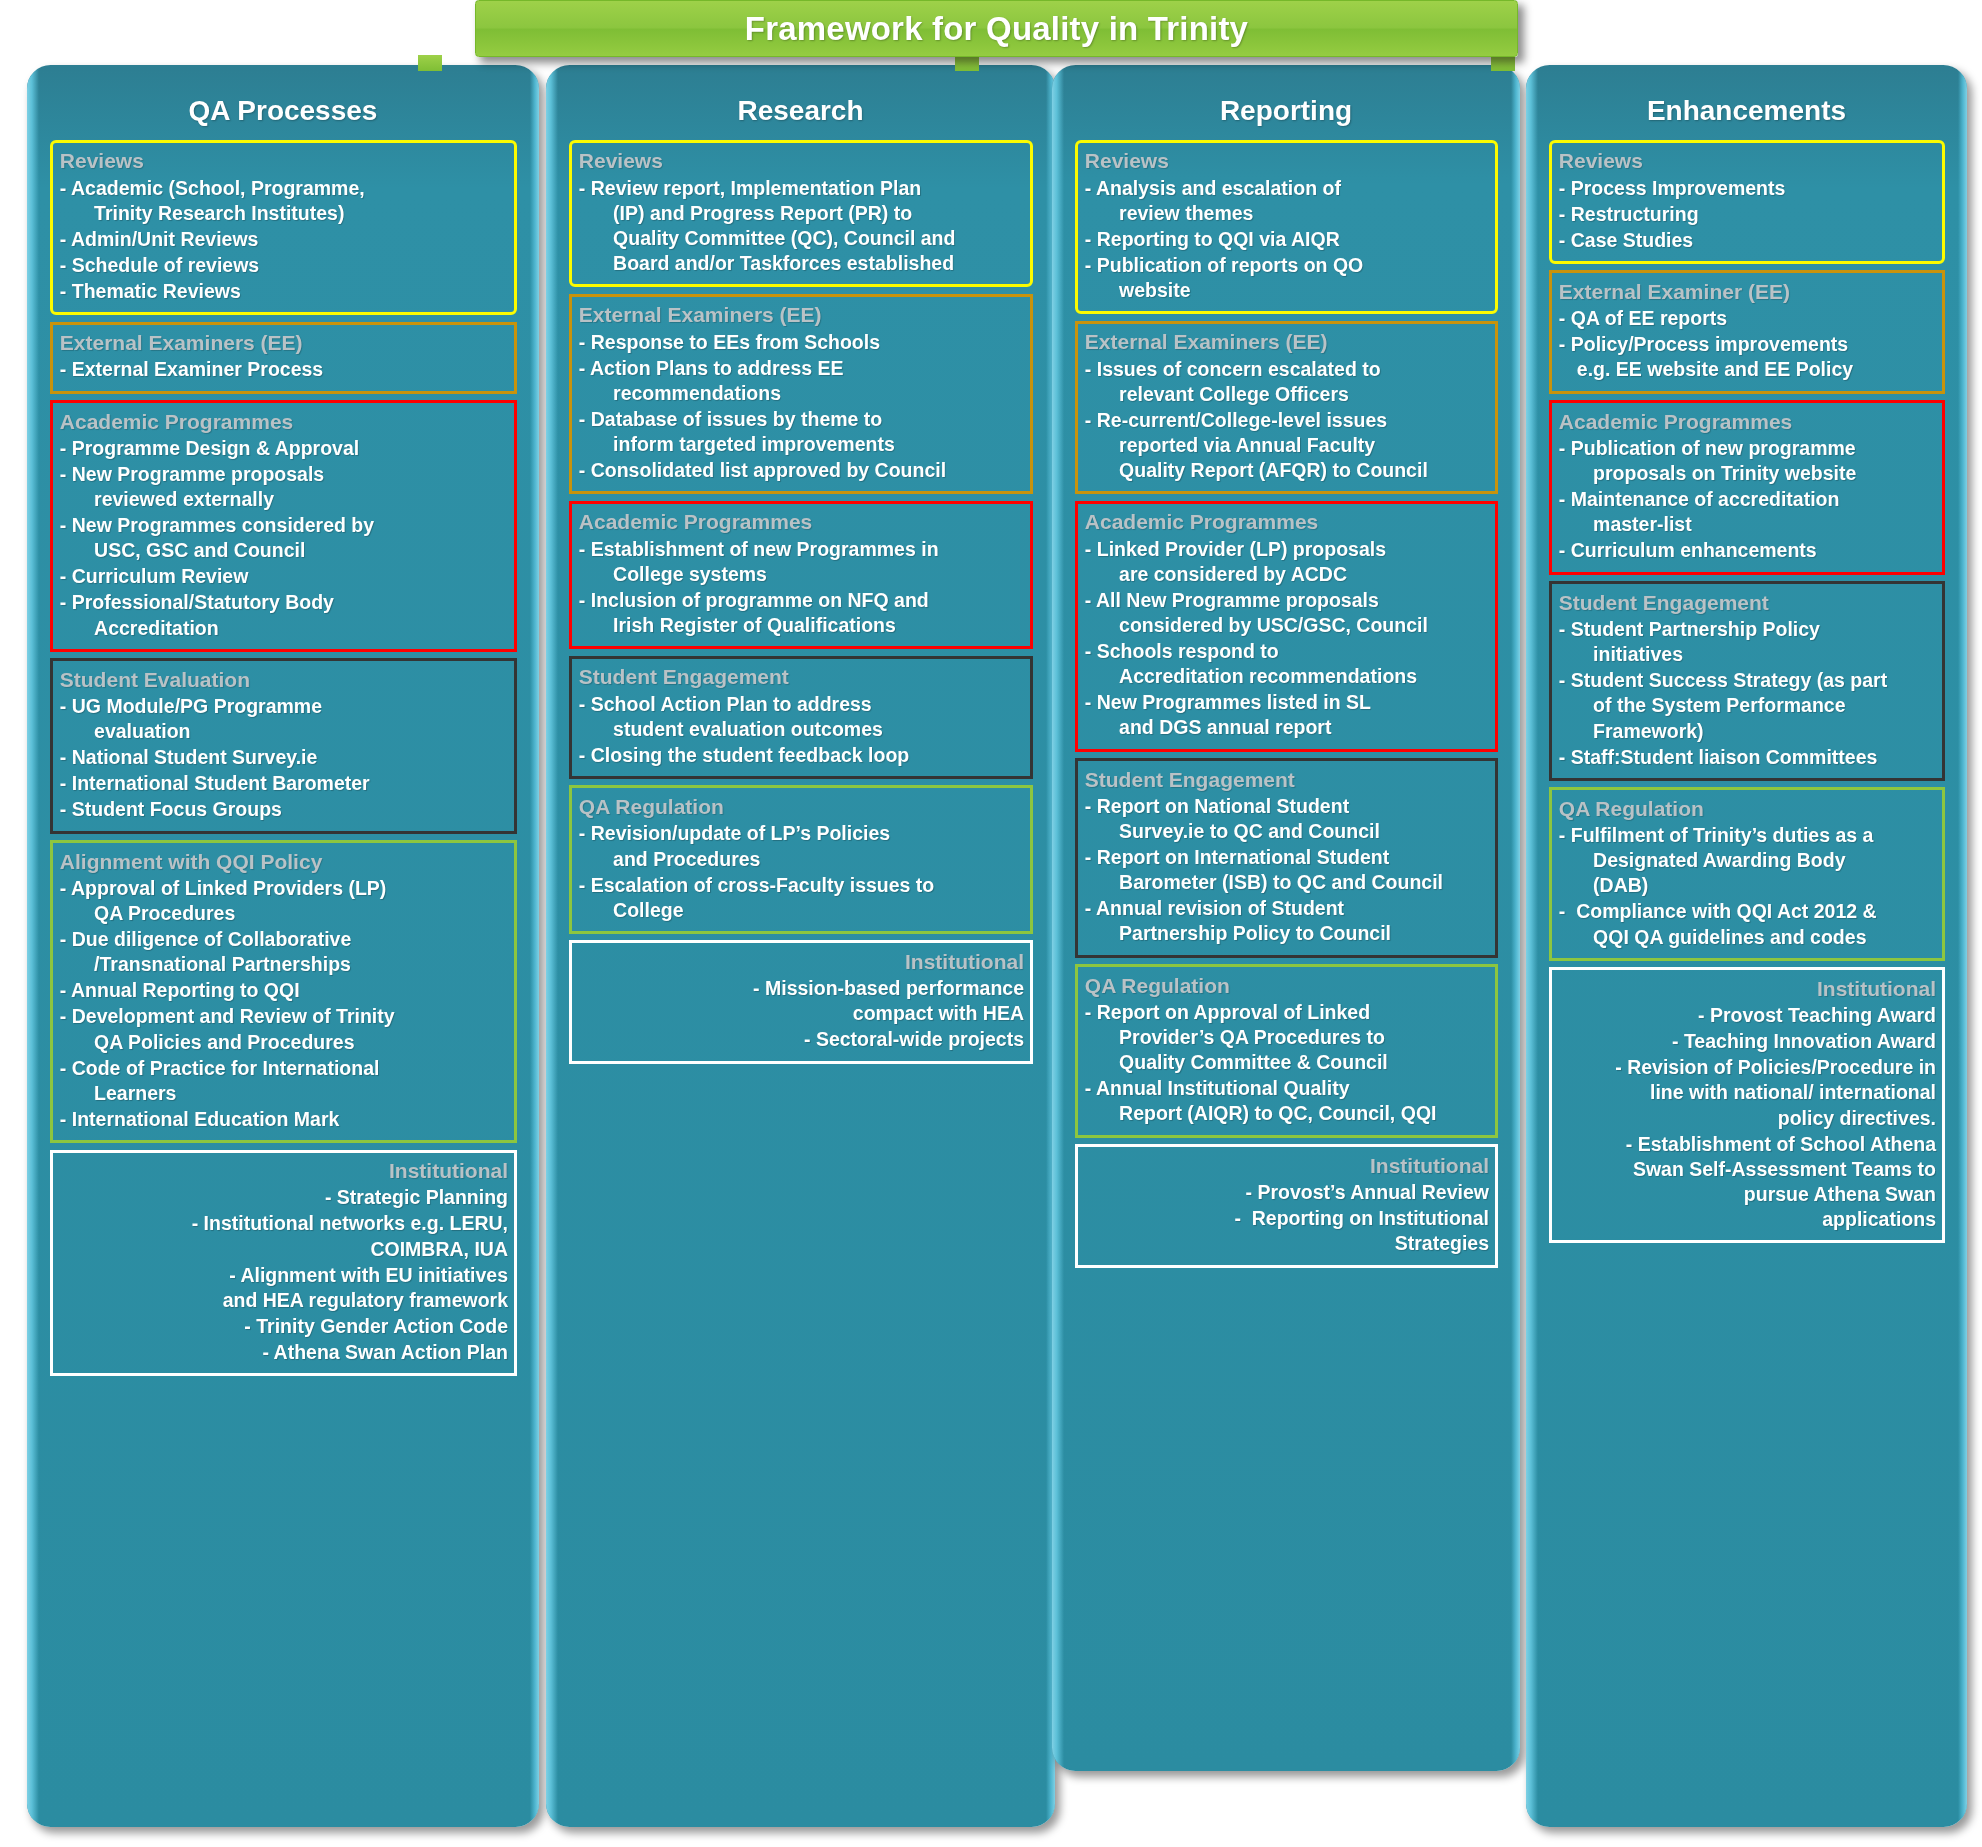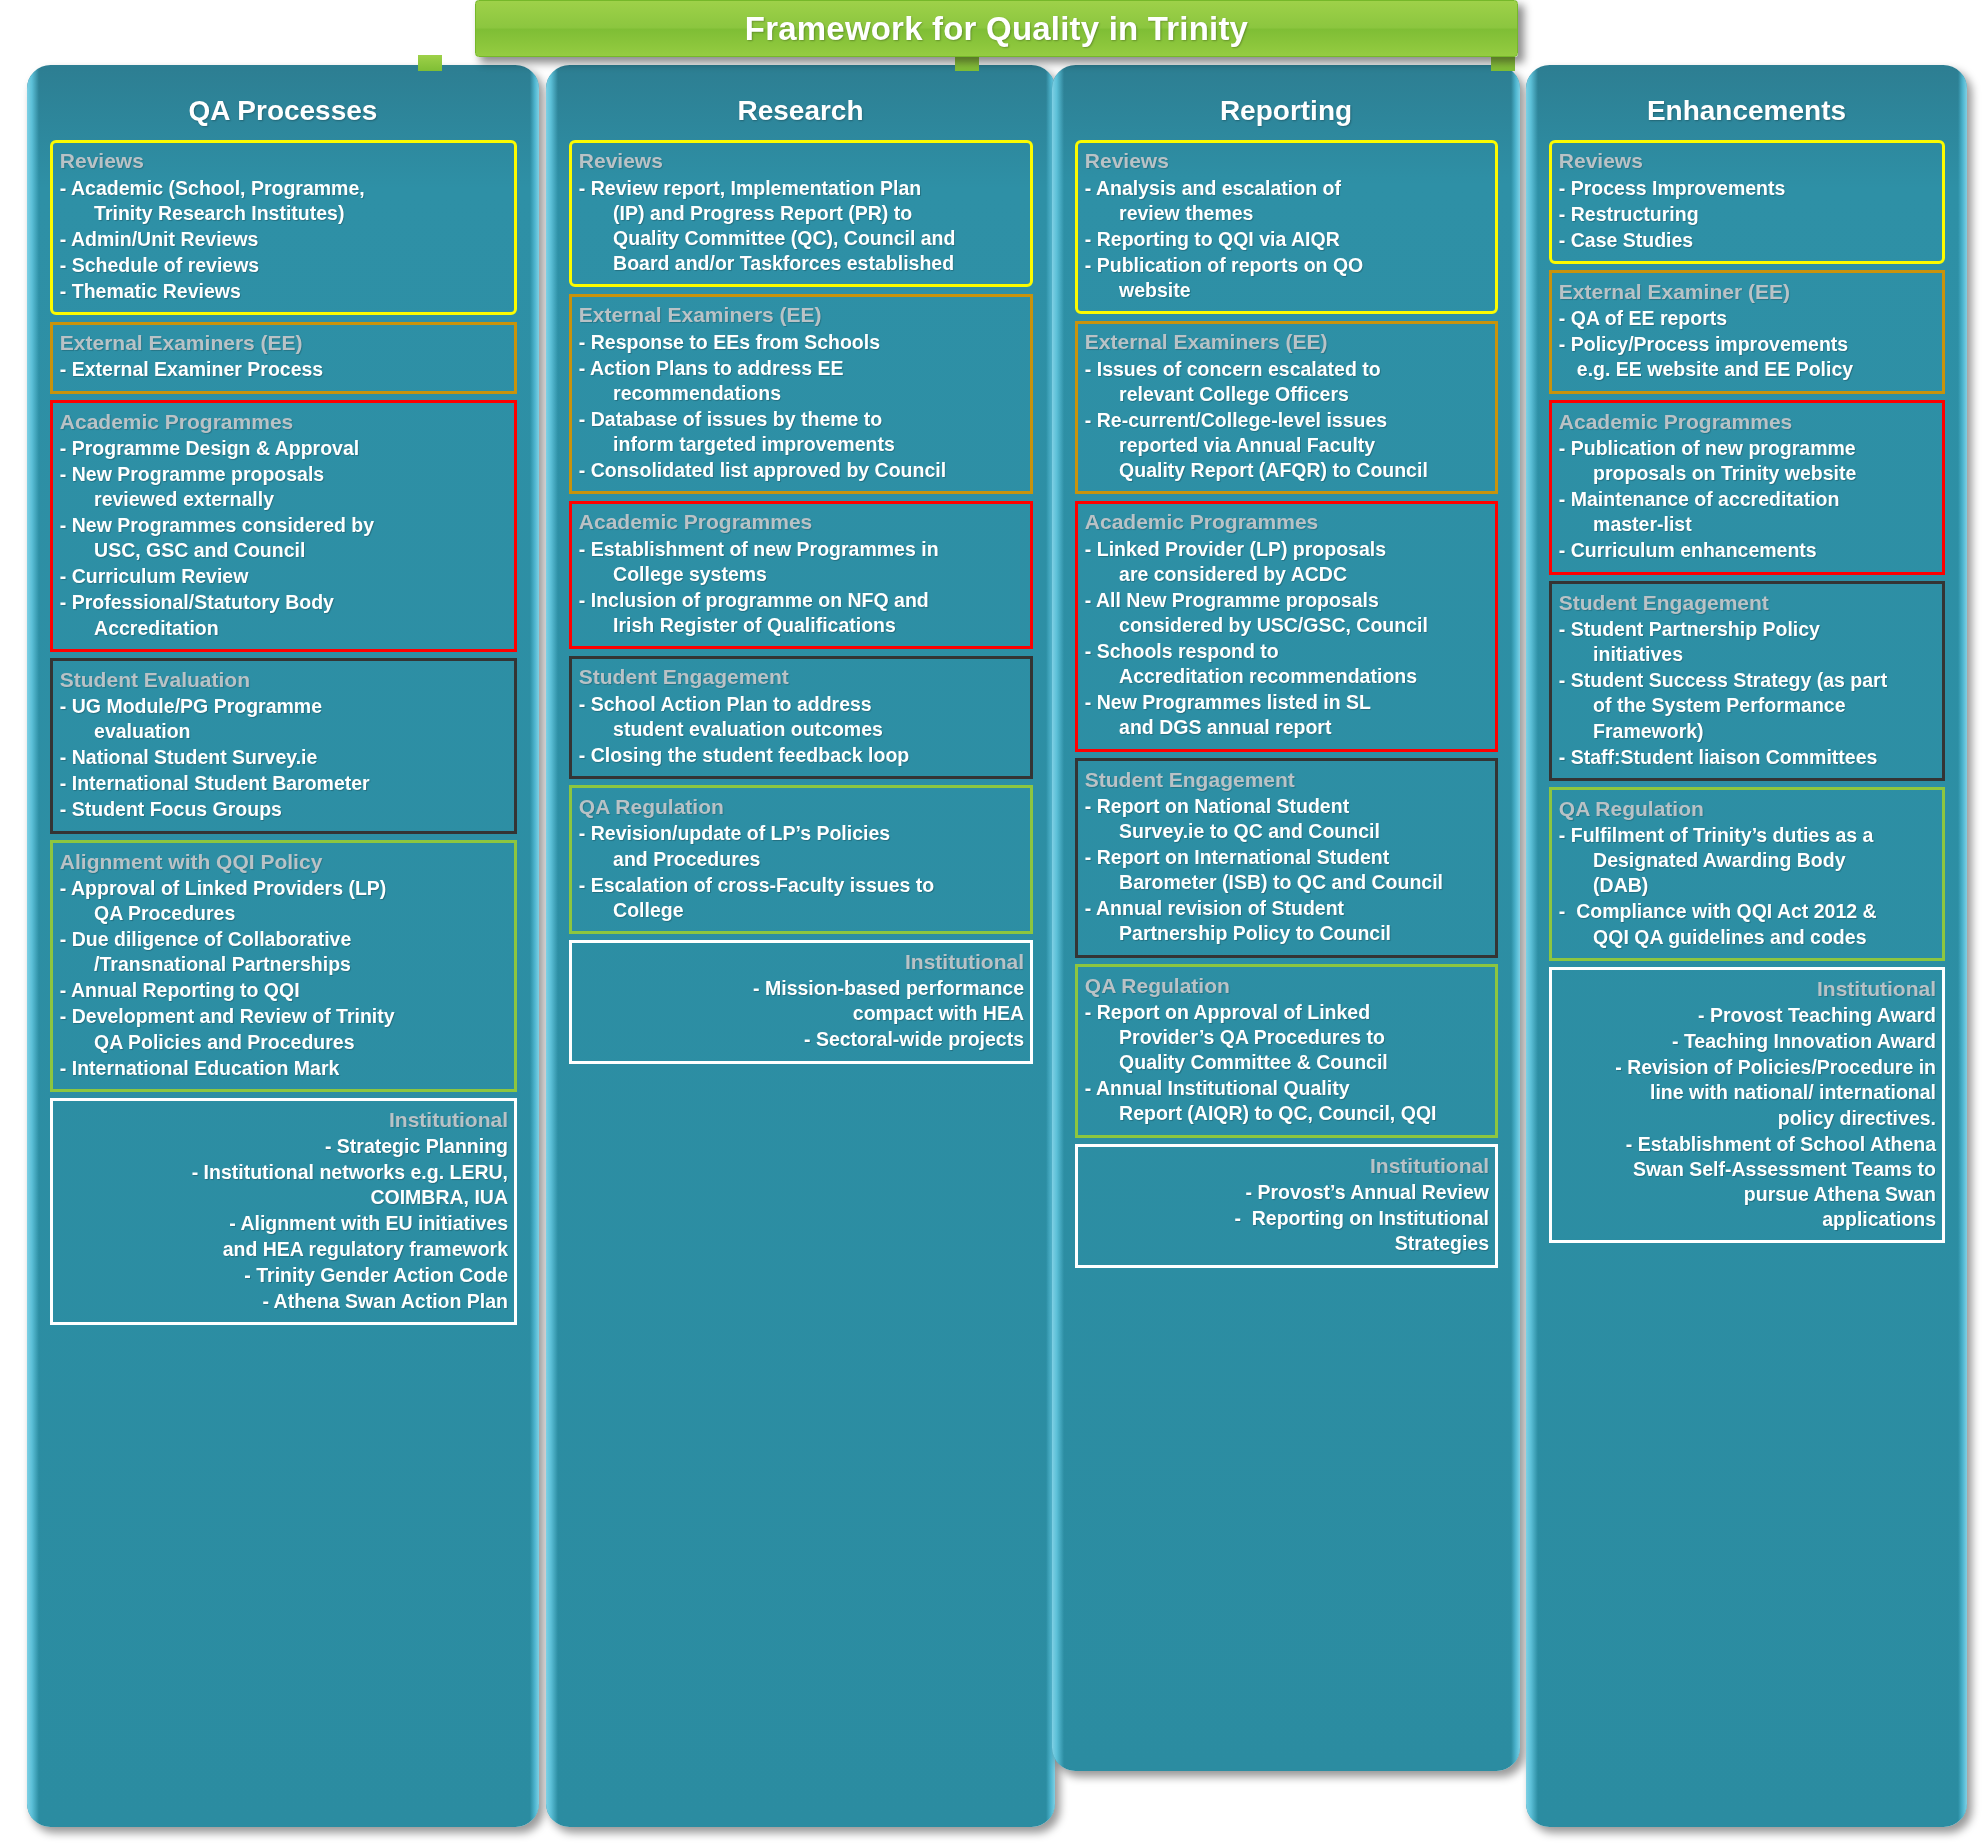--- a/index.html
+++ b/index.html
@@ -177,20 +177,22 @@
           <div class="sec b-green">
             <div class="sec-title">Alignment with QQI Policy</div>
             <ul>
               <li>Approval of Linked Providers (LP)
    QA Procedures</li>
               <li>Due diligence of Collaborative
    /Transnational Partnerships</li>
               <li>Annual Reporting to QQI</li>
               <li>Development and Review of Trinity
    QA Policies and Procedures</li>
+              <li>Code of Practice for International
+   Learners</li>
               <li>International Education Mark</li>
             </ul>
           </div>
           <div class="sec b-white">
             <div class="sec-title">Institutional</div>
             <ul>
               <li>Strategic Planning</li>
               <li>Institutional networks e.g. LERU,
    COIMBRA, IUA</li>
               <li>Alignment with EU initiatives

